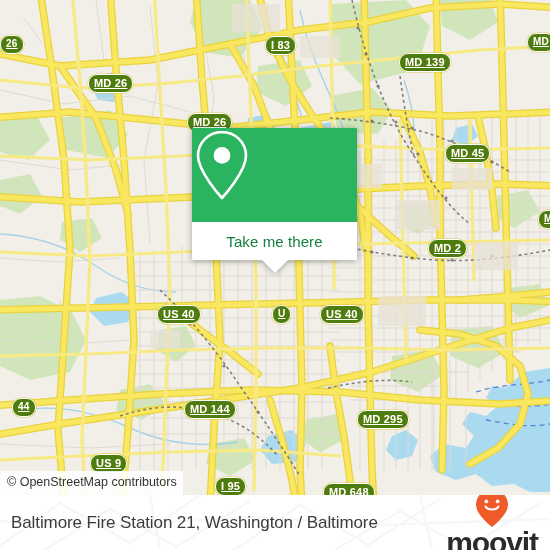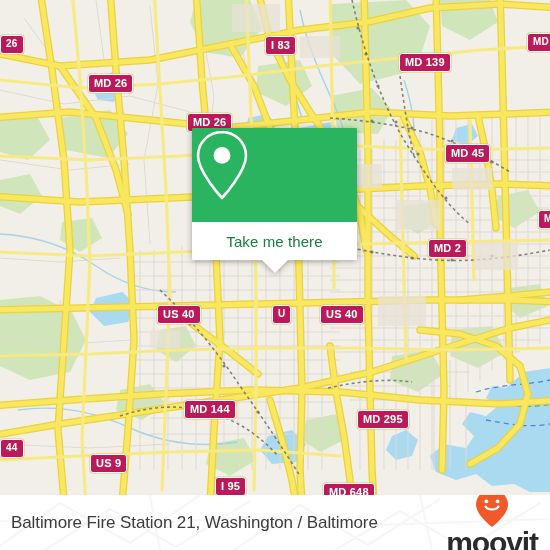--- a/index.html
+++ b/index.html
@@ -15,33 +15,34 @@
   
   #map{
     position:absolute;left:0;top:0;width:550px;height:495px;
     background:#f2efe9;overflow:hidden;
   }
   #map svg{position:absolute;left:0;top:0;}
 
   
   .shield{
     position:absolute;
-    background:#be185d;
+    background:#4d7c0f;
     border:1.5px solid #ffffff;
-    border-radius:3px;
+    border-radius:9px;
     color:#ffffff;
     font-family:"Liberation Sans", sans-serif;
     font-weight:bold;
     font-size:11px;
     line-height:14px;
     padding:1px 5px 2px 5px;
     white-space:nowrap;
     text-shadow:0 0 1px rgba(160,140,20,.45);
     box-shadow:0 0 0 .5px rgba(215,195,60,.8);
     letter-spacing:.2px;
+    text-decoration:underline;
   }
   .shield.sm{font-size:10px;}
 
   .city-label{
     position:absolute;
     color:#4a4a4a;
     font-size:20px;
     font-family:"Liberation Sans", sans-serif;
     letter-spacing:.3px;
     text-shadow:
@@ -410,29 +411,30 @@
         <div class="shield" style="left: 187px; top: 113px;">MD 26</div>
         <div class="shield" style="left: 265px; top: 36px;">I 83</div>
         <div class="shield" style="left: 399px; top: 53px;">MD 139</div>
         <div class="shield sm" style="left: 527px; top: 33px;">MD</div>
         <div class="shield" style="left: 445px; top: 144px;">MD 45</div>
         <div class="shield sm" style="left: 538px; top: 210px;">MD</div>
         <div class="shield" style="left: 428px; top: 239px;">MD 2</div>
         <div class="shield" style="left: 157px; top: 305px;">US 40</div>
         <div class="shield sm" style="left: 272px; top: 305px;">U</div>
         <div class="shield" style="left: 320px; top: 305px;">US 40</div>
-        <div class="shield sm" style="left: 0px; top: 398px; margin-top: 41px;">44</div>
+        <div class="shield sm" style="left: 12px; top: 398px;">44</div>
         <div class="shield" style="left: 170px; top: 400px; margin-left: 14px;">MD 144</div>
         <div class="shield" style="left: 357px; top: 410px;">MD 295</div>
         <div class="shield" style="left: 90px; top: 454px;">US 9</div>
         <div class="shield" style="left: 215px; top: 477px;">I 95</div>
         <div class="shield" style="left: 323px; top: 483px;">MD 648</div>
       </div>
 
 
+    <div id="attribution">© OpenStreetMap contributors</div>
 
     <div id="callout">
       <div class="card-top">
         <svg width="60" height="74" viewBox="0 0 60 74">
           <path d="M30 4 C16.8 4 6 14.6 6 27.8 C6 44 30 70 30 70 C30 70 54 44 54 27.8 C54 14.6 43.2 4 30 4 Z" fill="none" stroke="#ffffff" stroke-width="2.6" stroke-linejoin="round"></path>
           <circle cx="30" cy="27.4" r="8.4" fill="#ffffff"></circle>
         </svg>
       </div>
       <div class="card-bottom">
         <span class="card-label">Take me there</span>

